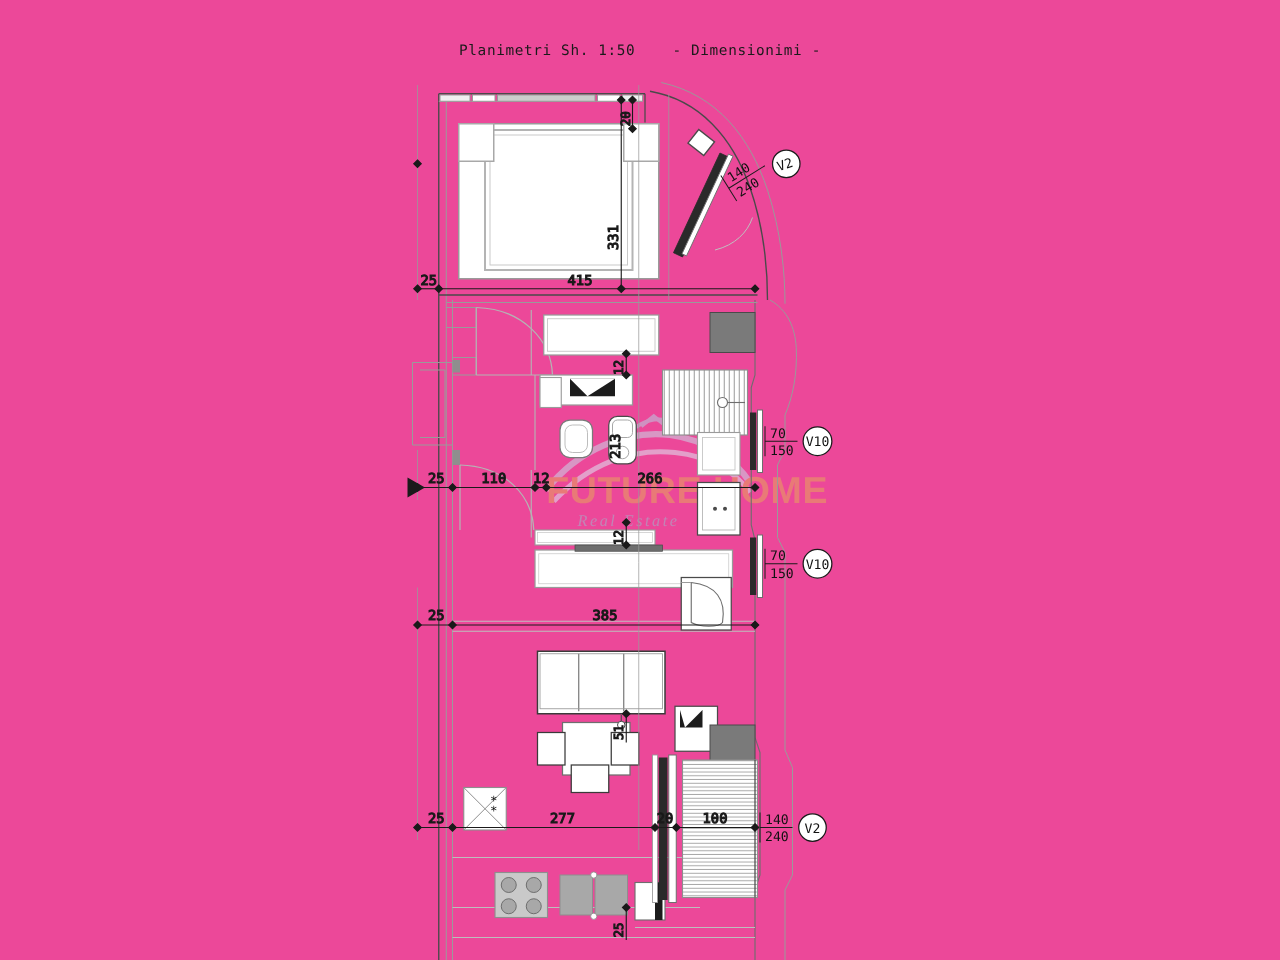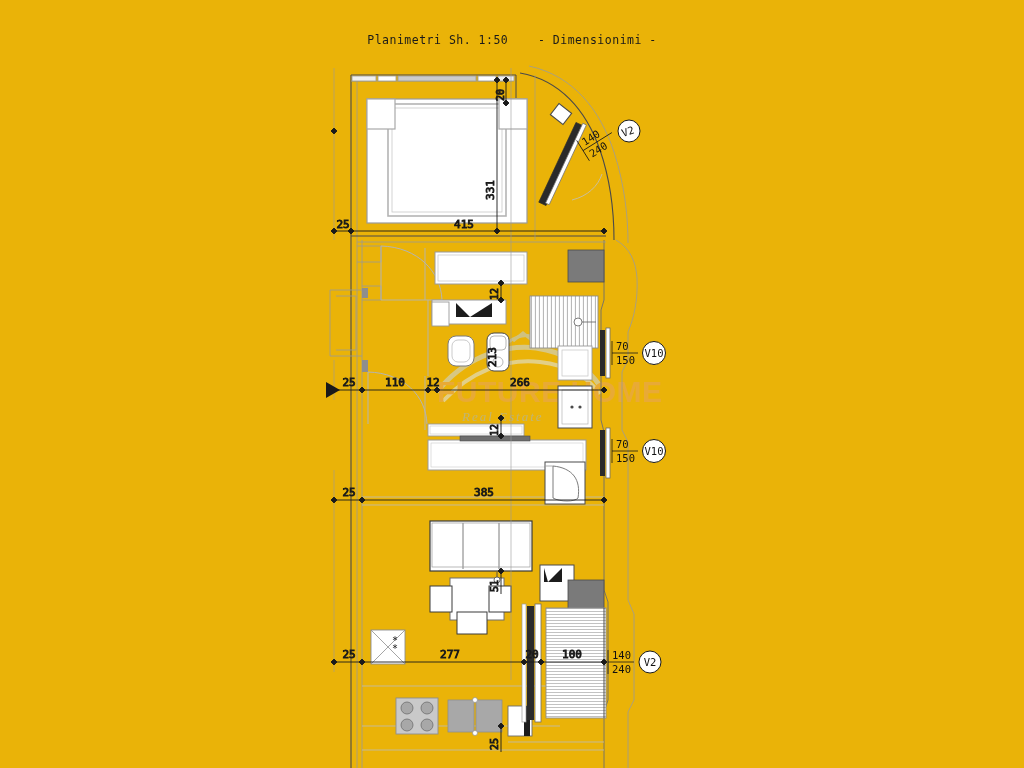--- a/index.html
+++ b/index.html
@@ -10,21 +10,21 @@
     height: 768px;
     overflow: hidden;
   }
   body {
     font-family: "DejaVu Sans Mono", monospace;
   }
   #app {
     position: relative;
     width: 1024px;
     height: 768px;
-    background: #eab308;
+    background: #ec4899;
   }
   #plan-title {
     position: absolute;
     left: 0;
     top: 33px;
     width: 1024px;
     text-align: center;
     font-family: "DejaVu Sans Mono", monospace;
     font-size: 11.5px;
     letter-spacing: 0.5px;

